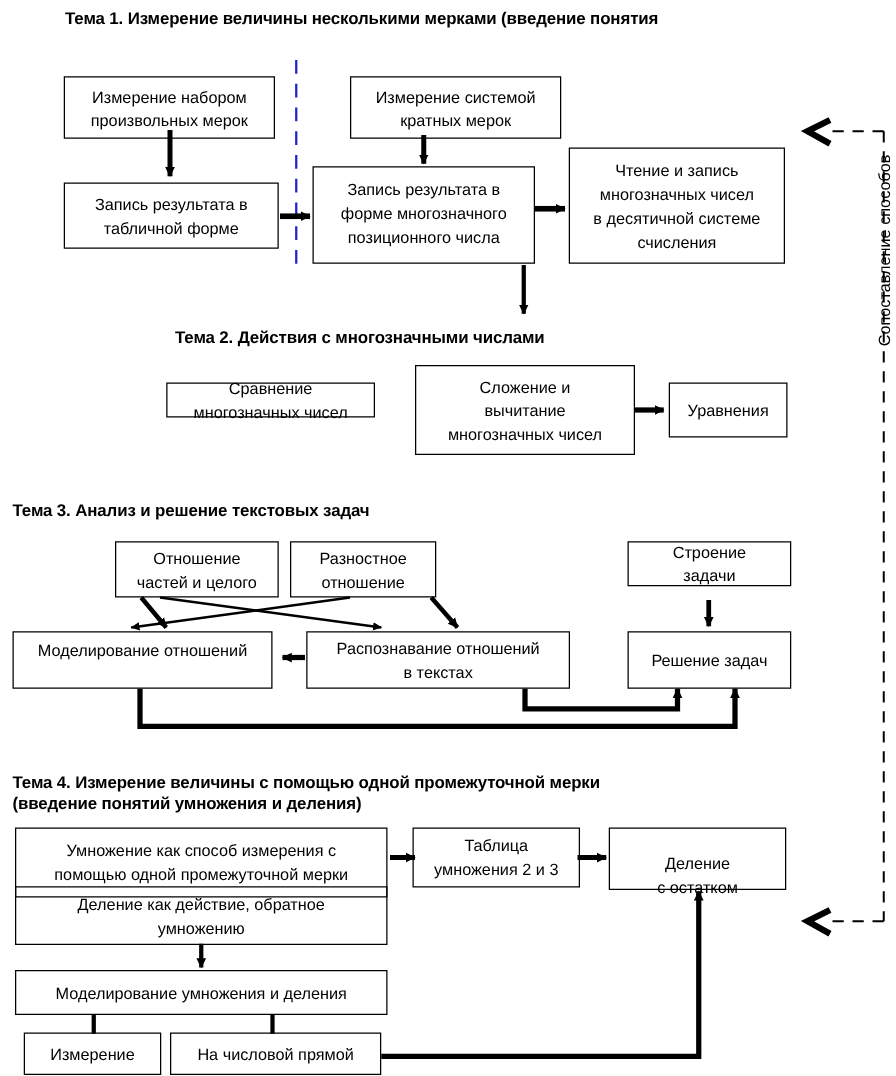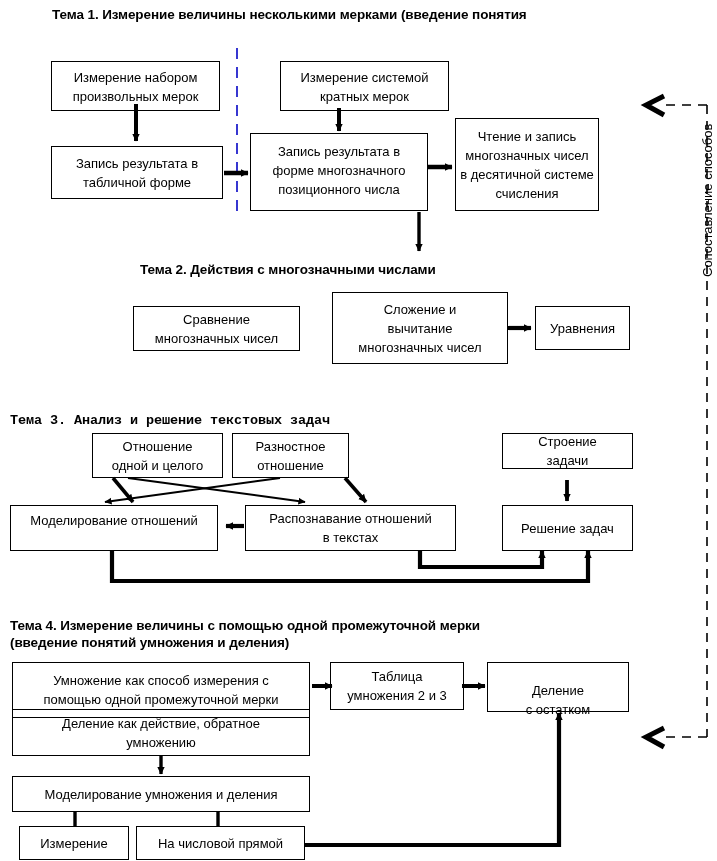--- a/index.html
+++ b/index.html
@@ -131,58 +131,58 @@
   </div>
 
   <div class="box overflow" style="left:250px; top:133px; width:178px; height:78px; padding-top:8px;">
     <span>
       <span>Запись результата в</span>
       <span>форме многозначного</span>
       <span>позиционного числа</span>
     </span>
   </div>
 
-  <div class="box" style="left:455px; top:118px; width:144px; height:93px;">
+  <div class="box" style="left:455px; top:118px; width:173px; height:93px;">
     <span>
       <span>Чтение и запись</span>
       <span>многозначных чисел</span>
       <span>в десятичной системе</span>
       <span>счисления</span>
     </span>
   </div>
 
   <div class="heading" style="left:140px; top:261px;">Тема 2. Действия с многозначными числами</div>
 
-  <div class="box" style="left:133px; top:306px; width:167px; height:45px;">
+  <div class="box" style="left:133px; top:306px; width:167px; height:28px;">
     <span>
       <span>Сравнение</span>
       <span>многозначных чисел</span>
     </span>
   </div>
 
   <div class="box" style="left:332px; top:292px; width:176px; height:72px;">
     <span>
       <span>Сложение и</span>
       <span>вычитание</span>
       <span>многозначных чисел</span>
     </span>
   </div>
 
   <div class="box" style="left:535px; top:306px; width:95px; height:44px;">
     <span>
       <span>Уравнения</span>
     </span>
   </div>
 
-  <div class="heading" style="left:10px; top:412px;font-family:Liberation Mono, monospace;">Тема  3. Анализ и решение текстовых задач</div>
+  <div class="heading" style="left:10px; top:400px;">Тема  3. Анализ и решение текстовых задач</div>
 
   <div class="box" style="left:92px; top:433px; width:131px; height:45px;">
     <span>
       <span>Отношение</span>
-      <span>одной и целого</span>
+      <span>частей и целого</span>
     </span>
   </div>
 
   <div class="box" style="left:232px; top:433px; width:117px; height:45px;">
     <span>
       <span>Разностное</span>
       <span>отношение</span>
     </span>
   </div>
 

